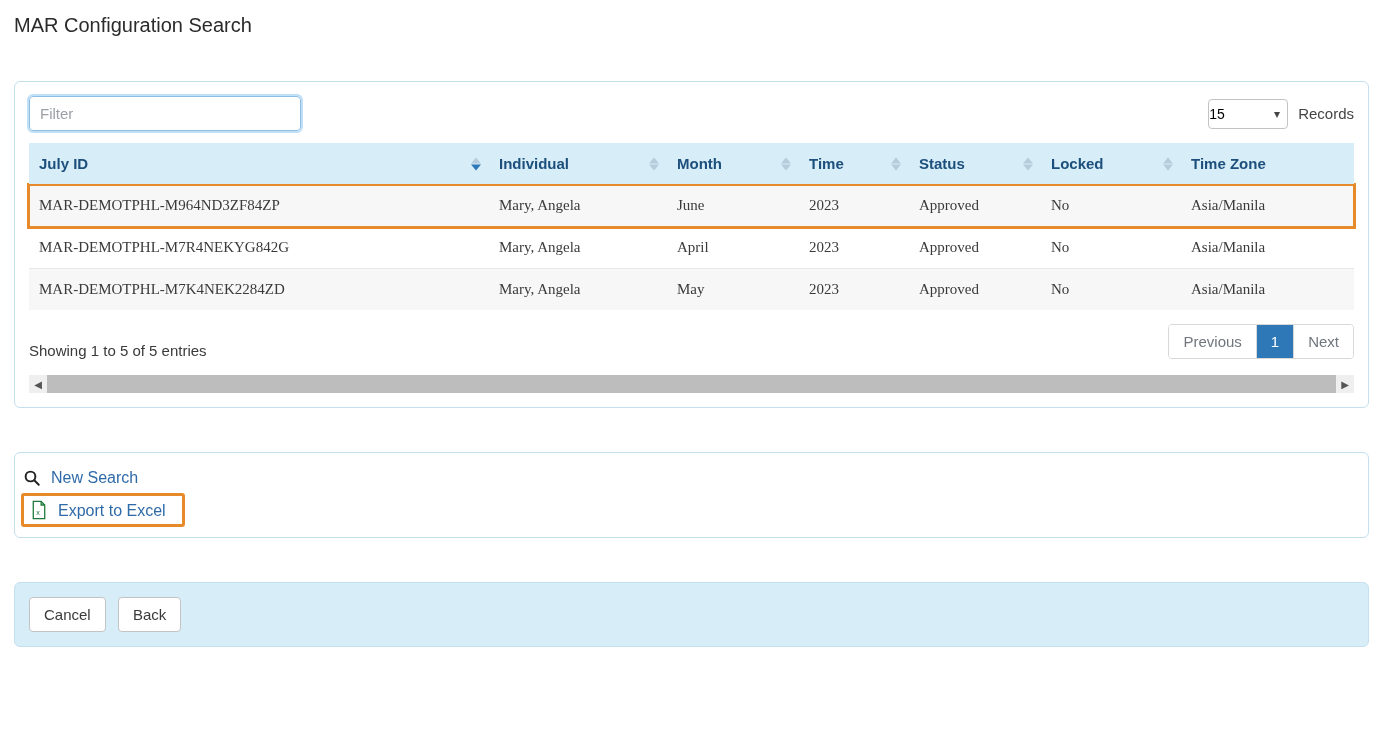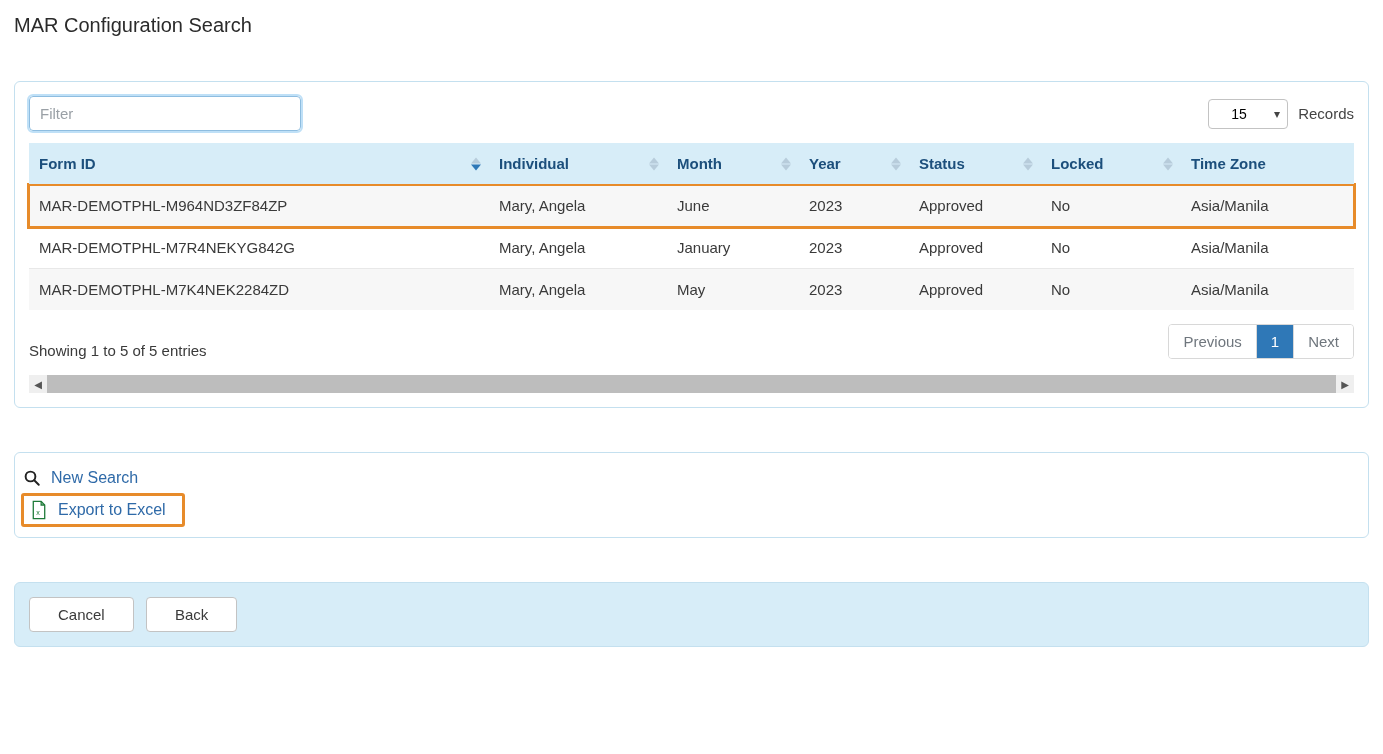--- a/index.html
+++ b/index.html
@@ -48,21 +48,21 @@
     color: #555;
   }
   .filter-input::placeholder { color: #9aa0a6; }
   .records-wrap {
     display: flex;
     align-items: center;
     gap: 10px;
     color: #444;
   }
   .records-select {
-    padding: 6px 28px 6px 22px;
+    padding: 6px 28px 6px 0;
     border: 1px solid #c3c3c3;
     border-radius: 4px;
     background: #fff;
     appearance: none;
     font-size: 14px;
     min-width: 80px;
   }
   .select-wrap { position: relative; }
   .select-wrap .chev {
     position: absolute; right: 8px; top: 50%; transform: translateY(-50%);
@@ -91,20 +91,21 @@
   .tri {
     width: 0; height: 0; border-left: 5px solid transparent; border-right: 5px solid transparent;
   }
   .tri.up { border-bottom: 6px solid #b7ccdb; }
   .tri.down { border-top: 6px solid #b7ccdb; }
   .tri.down.active { border-top-color: #2f78b7; }
   tbody td {
     padding: 12px 10px;
     border-top: 1px solid #e8e8e8;
     color: #3a3a3a;
+    font-family: Liberation Serif, serif;
   }
   tbody tr:nth-child(odd) td { background: #f7f7f7; }
   tbody tr:nth-child(even) td { background: #fff; }
   tbody tr.highlight td {
     background: #f7f7f7;
   }
   tbody tr.highlight {
     outline: 3px solid #e78b2a;
     outline-offset: -1px;
   }
@@ -151,39 +152,39 @@
     background: #efefef;
     display: flex; align-items: center; justify-content: center;
     font-size: 10px; color: #555;
   }
   .hscroll .left { left: 0; }
   .hscroll .right { right: 0; }
 
   
   .actions { padding: 10px 6px; }
   .action-link {
-    display: flex; align-items: center; gap: 10px;
+    display: flex; align-items: flex-end; gap: 10px;
     color: #2f6aa8; text-decoration: none; padding: 6px 2px;
     font-size: 16px;
   }
   .action-link .icon { color: #222; display: inline-flex; }
   .action-link.export {
     border: 3px solid #e78b2a;
     border-radius: 3px;
     padding: 4px 6px;
     width: 164px;
   }
   .action-link.export .icon { color: #1e7a38; }
 
   
   .btn {
     background: #fff;
     border: 1px solid #c3c3c3;
     border-radius: 4px;
-    padding: 8px 28px;
+    padding: 8px 14px;
     font-size: 15px;
     color: #3a3a3a;
     cursor: pointer;
     margin-right: 8px;
   }
 </style>
 </head>
 <body>
 
 <h1>MAR Configuration Search</h1>
@@ -208,33 +209,33 @@
       <col class="c1">
         <col class="c2">
         <col class="c3">
         <col class="c4">
         <col class="c5">
         <col class="c6">
         <col class="c7">
     </colgroup>
     <thead>
       <tr id="head-row">
-          <th><span>Form ID</span><span class="sort">
+          <th><span>July ID</span><span class="sort">
               <span class="tri up"></span>
               <span class="tri down active"></span>
             </span></th>
           <th><span>Individual</span><span class="sort">
               <span class="tri up"></span>
               <span class="tri down"></span>
             </span></th>
           <th><span>Month</span><span class="sort">
               <span class="tri up"></span>
               <span class="tri down"></span>
             </span></th>
-          <th><span>Year</span><span class="sort">
+          <th><span>Time</span><span class="sort">
               <span class="tri up"></span>
               <span class="tri down"></span>
             </span></th>
           <th><span>Status</span><span class="sort">
               <span class="tri up"></span>
               <span class="tri down"></span>
             </span></th>
           <th><span>Locked</span><span class="sort">
               <span class="tri up"></span>
               <span class="tri down"></span>
@@ -248,21 +249,21 @@
           <td>Mary, Angela</td>
           <td>June</td>
           <td>2023</td>
           <td>Approved</td>
           <td>No</td>
           <td>Asia/Manila</td>
         </tr>
         <tr>
           <td>MAR-DEMOTPHL-M7R4NEKYG842G</td>
           <td>Mary, Angela</td>
-          <td>January</td>
+          <td>April</td>
           <td>2023</td>
           <td>Approved</td>
           <td>No</td>
           <td>Asia/Manila</td>
         </tr>
         <tr>
           <td>MAR-DEMOTPHL-M7K4NEK2284ZD</td>
           <td>Mary, Angela</td>
           <td>May</td>
           <td>2023</td>

